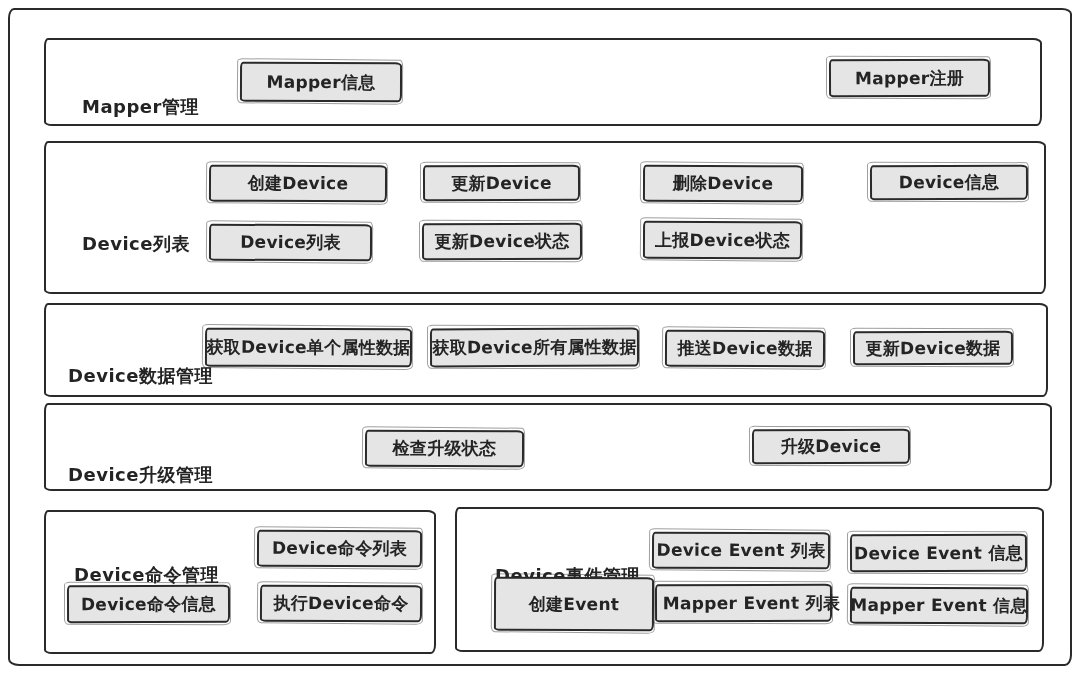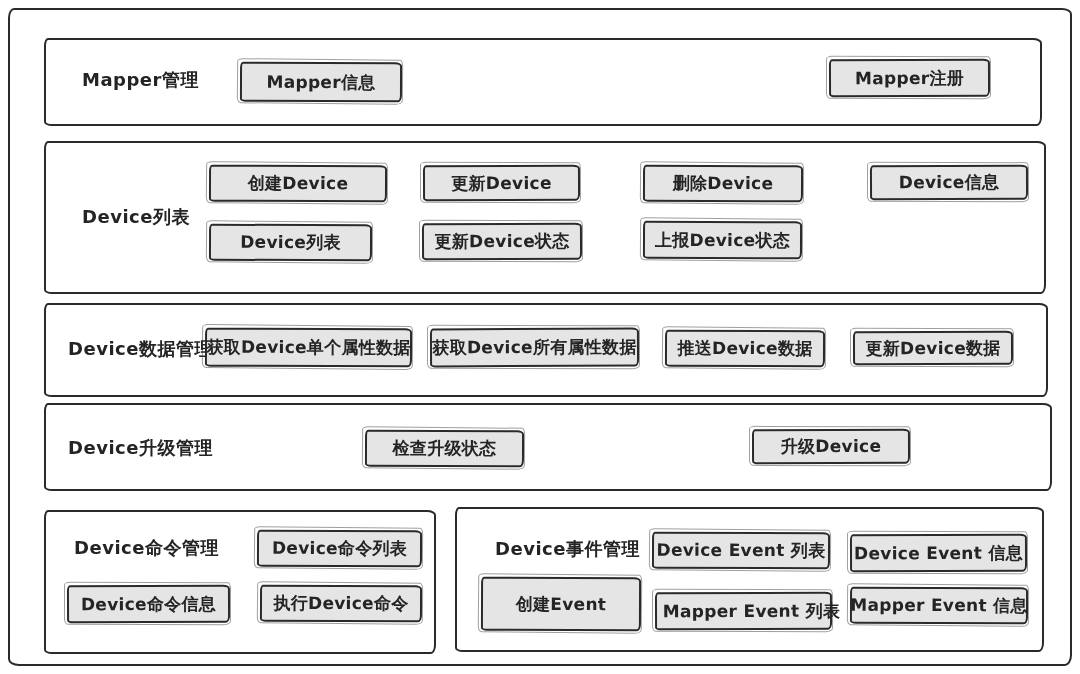--- a/index.html
+++ b/index.html
@@ -20,20 +20,21 @@
   .section{
     position:absolute;
     border:2px solid #2a2a2a;
     border-radius:4px 9px 5px 8px / 8px 5px 9px 4px;
     background:#ffffff;
   }
   .section-label{
     position:absolute;
     font-size:18px;font-weight:700;letter-spacing:0.5px;
     white-space:nowrap;
+    margin-top:27px;
   }
   .box{
     position:absolute;
     display:flex;align-items:center;justify-content:center;
     border:2.5px solid #2a2a2a;
     border-radius:3px 7px 4px 6px / 6px 4px 7px 3px;
     background:#e5e5e5;
     font-size:17px;font-weight:700;letter-spacing:0.3px;
     white-space:nowrap;
     box-sizing:border-box;
@@ -90,17 +91,17 @@
     <span class="section-label" style="left:28px;top:24px;">Device命令管理</span>
     <div class="box" style="left:211px;top:18px;width:165px;height:37px;">Device命令列表</div>
     <div class="box" style="left:21px;top:73px;width:163px;height:38px;">Device命令信息</div>
     <div class="box" style="left:214px;top:73px;width:162px;height:37px;">执行Device命令</div>
   </div>
 
   <div class="section" style="left:455px;top:507px;width:585px;height:141px;text-align:right;">
     <span class="section-label" style="left:38px;top:28px;">Device事件管理</span>
     <div class="box" style="left:195px;top:23px;width:178px;height:37px;">Device Event 列表</div>
     <div class="box" style="left:393px;top:25px;width:177px;height:38px;">Device Event 信息</div>
-    <div class="box" style="left:24px;top:68px;width:160px;height:54px;">创建Event</div>
-    <div class="box" style="left:198px;top:83px;width:177px;height:38px;padding-left:16px;">Mapper Event 列表</div>
+    <div class="box" style="left:37px;top:68px;width:160px;height:54px;">创建Event</div>
+    <div class="box" style="left:198px;top:75px;width:177px;height:38px;padding-left:16px;">Mapper Event 列表</div>
     <div class="box" style="left:393px;top:78px;width:178px;height:37px;">Mapper Event 信息</div>
   </div>
 </div>
 
 </body></html>

